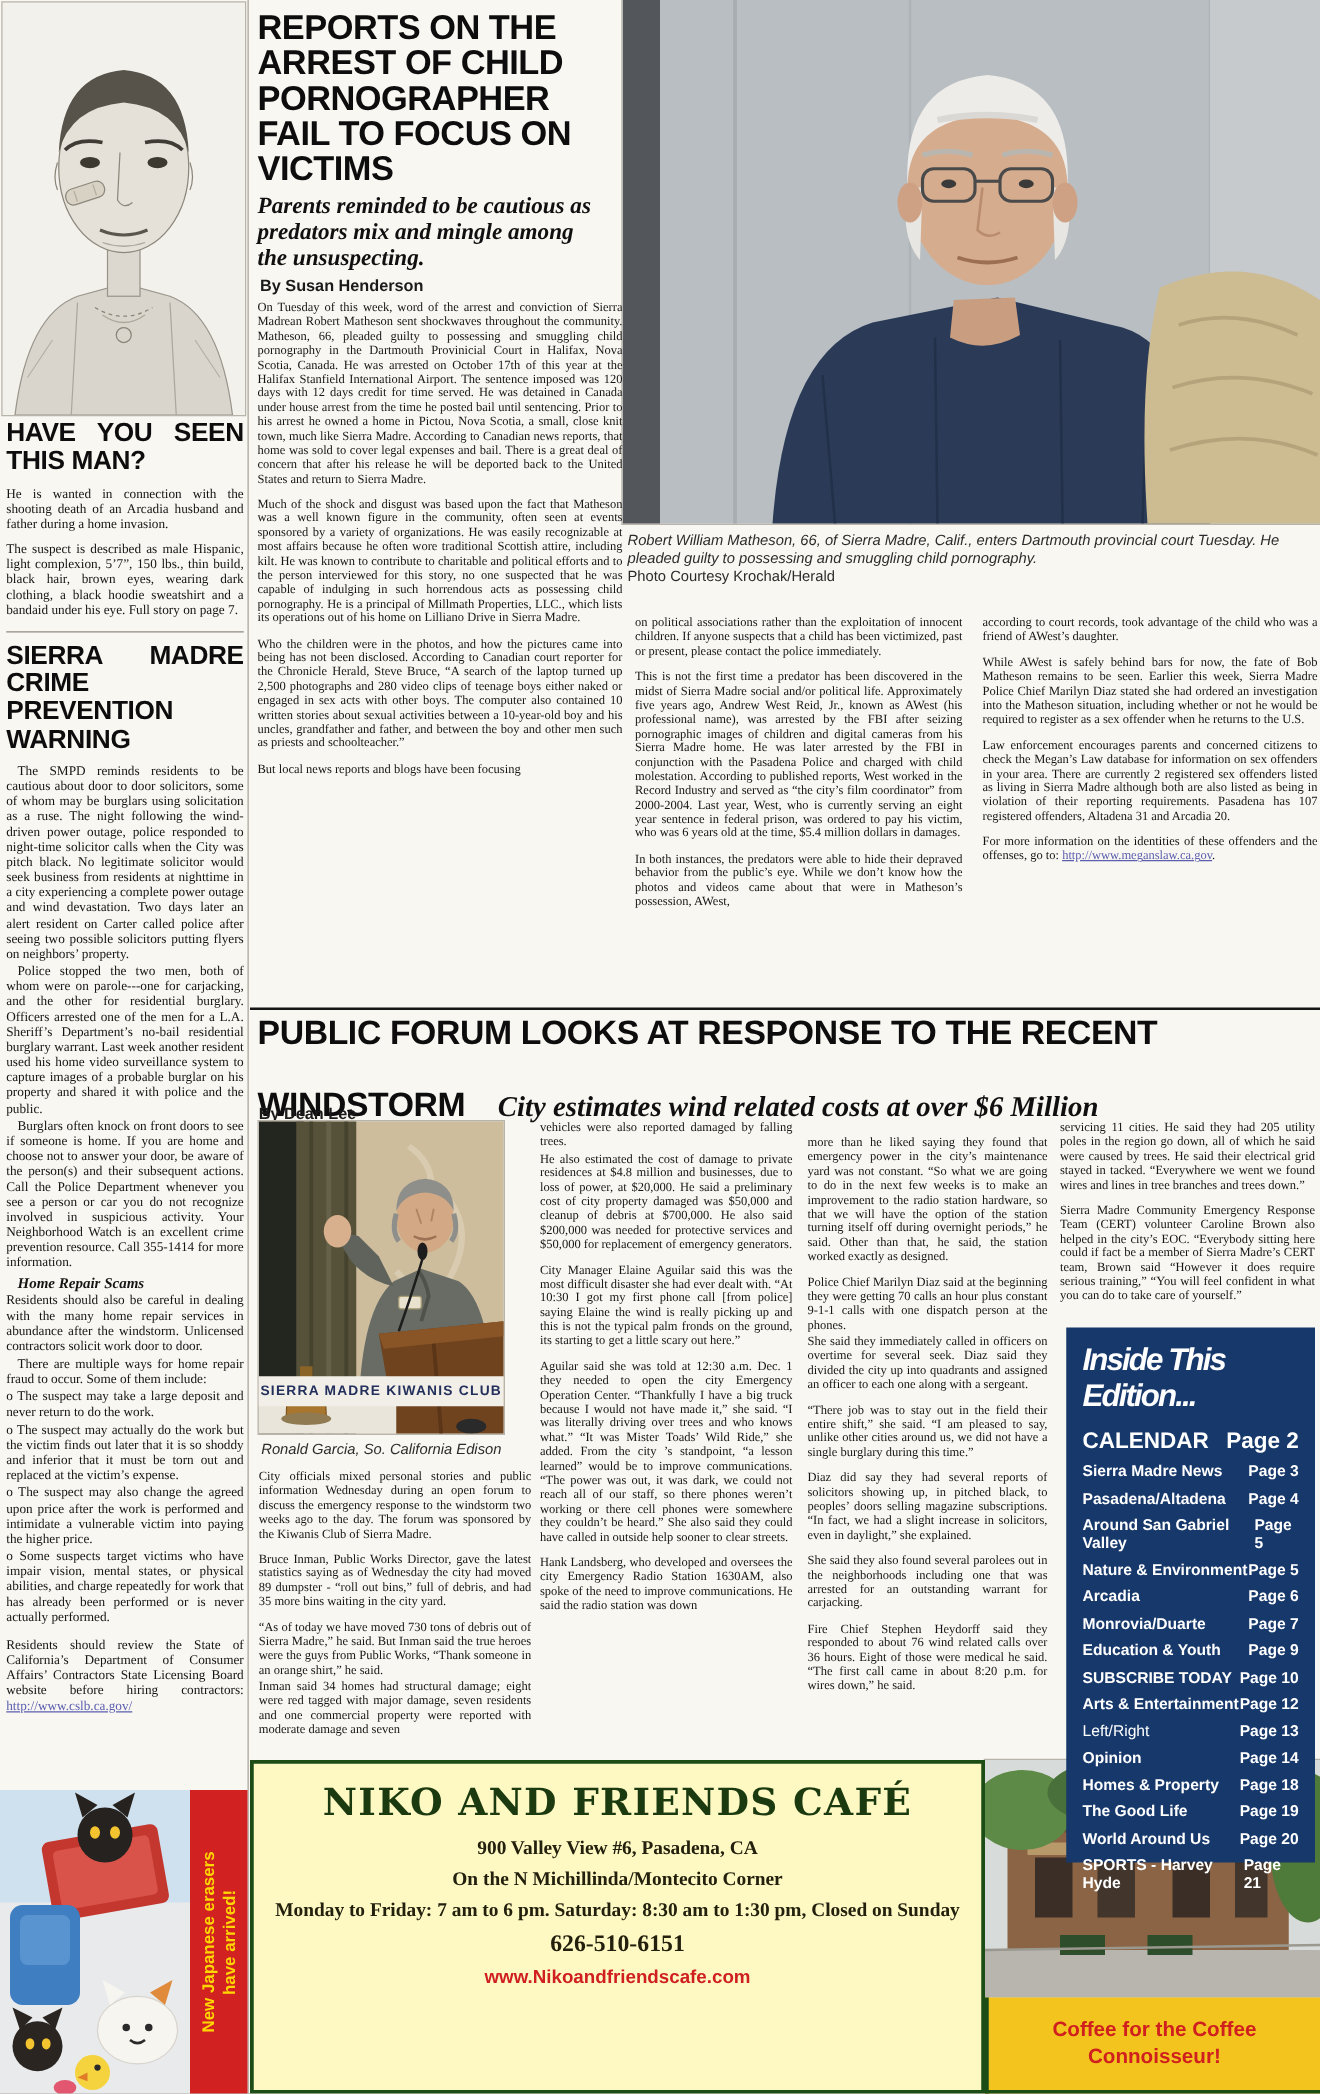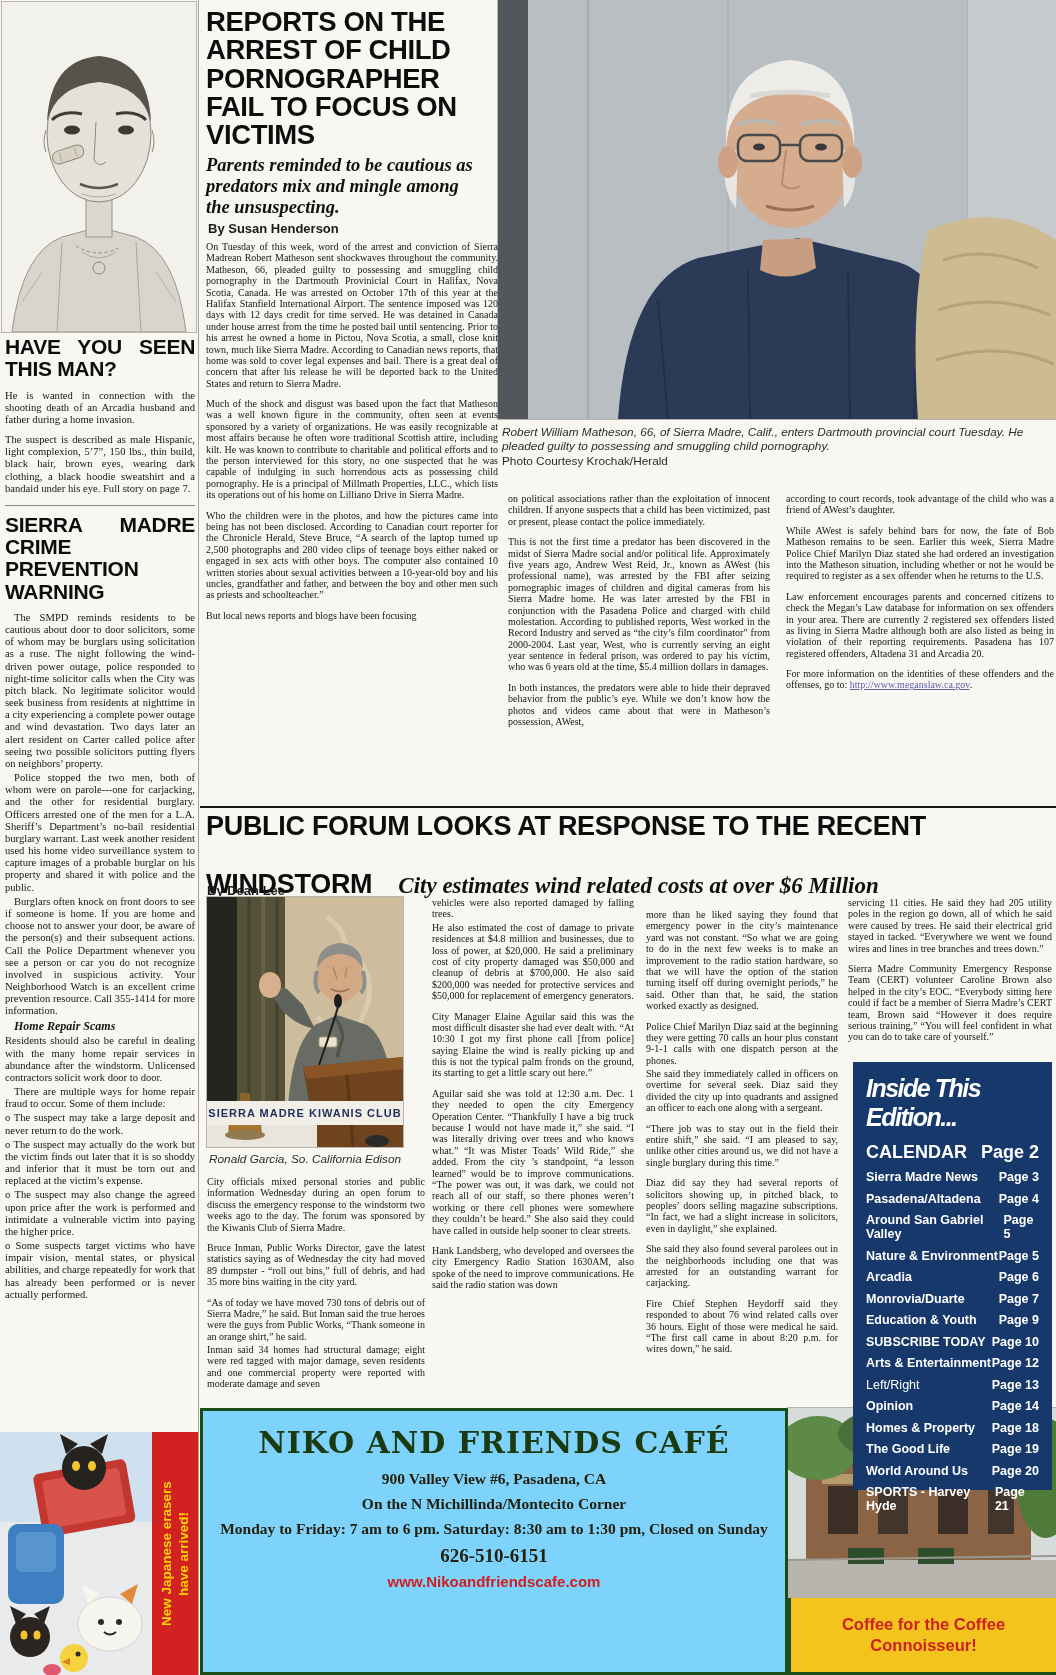--- a/index.html
+++ b/index.html
@@ -32,21 +32,21 @@
           font-family:"Liberation Sans",sans-serif;font-weight:bold;font-size:11px;
           letter-spacing:1px;color:#23305c;}
   .photo-frame{background:#ddd;outline:1px solid #b9b4aa;}
   .ie-box{background:#17386b;color:#fff;padding:12px 13px 8px;box-sizing:border-box;}
   .ie-title{font-family:"Liberation Sans",sans-serif;font-weight:bold;font-style:italic;
             font-size:25px;letter-spacing:-1.5px;margin:0 0 10px;}
   .ie-row{display:flex;justify-content:space-between;align-items:baseline;
           font-family:"Liberation Sans",sans-serif;font-weight:bold;font-size:12.5px;margin:0 0 7.5px;}
   .ie-big{font-size:18px;margin-bottom:7px;}
   .ie-light span:first-child{font-weight:normal;}
-  .niko{background:#7dd3fc;border:3px solid #1d4d17;box-sizing:border-box;text-align:center;
+  .niko{background:#fef9c3;border:3px solid #1d4d17;box-sizing:border-box;text-align:center;
         font-family:"Liberation Serif",serif;color:#23200e;padding-top:12px;}
   .niko-title{font-family:"DejaVu Serif",serif;font-weight:bold;font-size:30px;color:#1c3a10;
               letter-spacing:1px;margin:2px 0 10px;}
   .niko-line{font-weight:bold;font-size:15.5px;margin:0 14px 7px;}
   .niko-phone{font-weight:bold;font-size:19px;margin:2px 5px 6px;}
   .niko-web{font-family:"Liberation Sans",sans-serif;font-weight:bold;font-size:15px;color:#cf1f1f;}
   .coffee{background:#f2c41d;border-left:3px solid #1d4d17;border-bottom:3px solid #1d4d17;box-sizing:border-box;
           display:flex;flex-direction:column;align-items:center;justify-content:center;
           font-family:"Liberation Sans",sans-serif;font-weight:bold;font-size:16.5px;color:#cf1f1f;line-height:1.25;}
   .eraser-strip{position:absolute;right:0;top:0;bottom:0;width:46px;background:#d12121;
@@ -97,20 +97,21 @@
     <p>The SMPD reminds residents to be cautious about door to door solicitors, some of whom may be burglars using solicitation as a ruse. The night following the wind-driven power outage, police responded to night-time solicitor calls when the City was pitch black. No legitimate solicitor would seek business from residents at nighttime in a city experiencing a complete power outage and wind devastation. Two days later an alert resident on Carter called police after seeing two possible solicitors putting flyers on neighbors’ property.</p>
     <p>Police stopped the two men, both of whom were on parole---one for carjacking, and the other for residential burglary. Officers arrested one of the men for a L.A. Sheriff’s Department’s no-bail residential burglary warrant. Last week another resident used his home video surveillance system to capture images of a probable burglar on his property and shared it with police and the public.</p>
     <p>Burglars often knock on front doors to see if someone is home. If you are home and choose not to answer your door, be aware of the person(s) and their subsequent actions. Call the Police Department whenever you see a person or car you do not recognize involved in suspicious activity. Your Neighborhood Watch is an excellent crime prevention resource. Call 355-1414 for more information.</p>
     <p class="hr-scams">Home Repair Scams</p>
     <p class="noind" style="margin-bottom:2px;">Residents should also be careful in dealing with the many home repair services in abundance after the windstorm. Unlicensed contractors solicit work door to door.</p>
     <p>There are multiple ways for home repair fraud to occur. Some of them include:</p>
     <p class="bullet">o The suspect may take a large deposit and never return to do the work.</p>
     <p class="bullet">o The suspect may actually do the work but the victim finds out later that it is so shoddy and inferior that it must be torn out and replaced at the victim’s expense.</p>
     <p class="bullet">o The suspect may also change the agreed upon price after the work is performed and intimidate a vulnerable victim into paying the higher price.</p>
     <p class="bullet">o Some suspects target victims who have impair vision, mental states, or physical abilities, and charge repeatedly for work that has already been performed or is never actually performed.</p>
+    <p class="closing"><span>Residents should review the State of California’s Department of Consumer Affairs’ Contractors State Licensing Board website before hiring contractors: </span><span class="link">http://www.cslb.ca.gov/</span></p>
   </div>
 
   <h1 class="abs h-sans main-headline" style="left:206px;top:8px;width:268px;margin:0;">REPORTS ON THE ARREST OF CHILD PORNOGRAPHER FAIL TO FOCUS ON VICTIMS</h1>
   <div class="abs subhead" style="left:206px;top:155px;width:272px;">Parents reminded to be cautious as predators mix and mingle among the unsuspecting.</div>
   <div class="abs byline" style="left:208px;top:221px;">By Susan Henderson</div>
 
   <div class="abs photo-frame" style="left:498px;top:0;width:558px;height:419px;">
     <svg width="558" height="419" viewBox="0 0 558 419">
       <rect width="558" height="419" fill="#b9bec2"></rect>
       <rect x="0" y="0" width="30" height="419" fill="#53575b"></rect>

